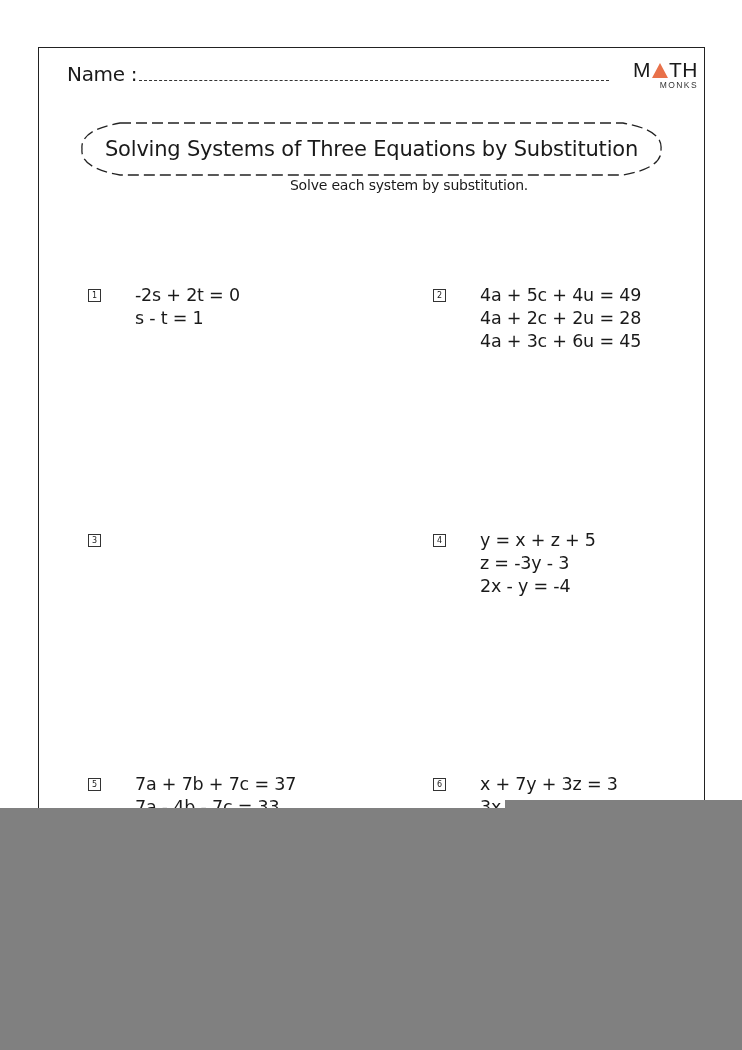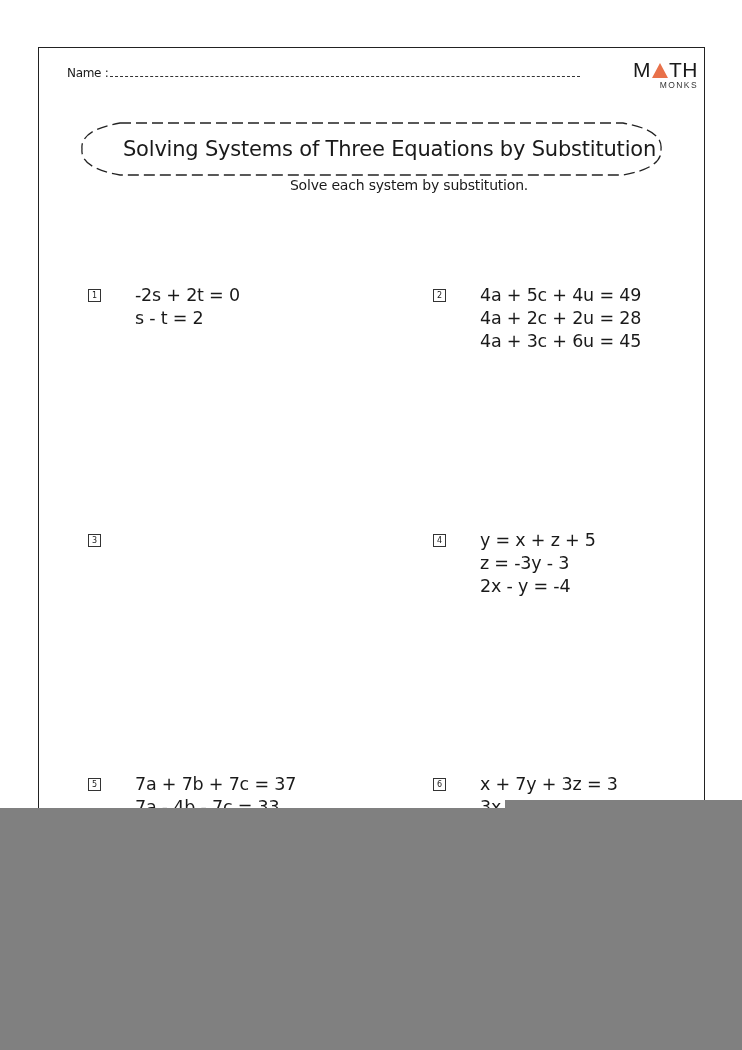--- a/index.html
+++ b/index.html
@@ -22,21 +22,21 @@
       width: 667px;
       height: 1100px;
       border: 1.5px solid #222;
       box-sizing: border-box;
       background: #fff;
     }
     .name-row {
       position: absolute;
       left: 67px;
       top: 62px;
-      font-size: 12px;
+      font-size: 20px;
       letter-spacing: -0.3px;
       display: flex;
       align-items: baseline;
     }
     .name-line {
       display: inline-block;
       width: 470px;
       margin-left: 2px;
       border-bottom: 1.3px dashed #333;
       height: 14px;
@@ -81,21 +81,21 @@
       top: 120px;
       width: 583px;
       height: 58px;
     }
     .title-wrap svg {
       position: absolute;
       left: 0; top: 0;
     }
     .title-text {
       position: absolute;
-      left: 18px;
+      left: 0;
       top: 0;
       width: 583px;
       height: 58px;
       line-height: 58px;
       text-align: center;
       font-size: 21px;
       letter-spacing: -0.2px;
       white-space: nowrap;
     }
     .instructions {
@@ -172,21 +172,21 @@
   </svg>
   <div class="title-text">Solving Systems of Three Equations by Substitution</div>
 </div>
 
 <div class="instructions">Solve each system by substitution.</div>
 
 <div class="problem" style="left:88px; top:284px;">
   <div class="pnum">1</div>
   <div class="eqs">
     <div>-2s + 2t = 0</div>
-    <div>s - t = 2</div>
+    <div>s - t = 1</div>
   </div>
 </div>
 
 <div class="problem" style="left:433px; top:284px;">
   <div class="pnum">2</div>
   <div class="eqs">
     <div>4a + 5c + 4u = 49</div>
     <div>4a + 2c + 2u = 28</div>
     <div>4a + 3c + 6u = 45</div>
   </div>

